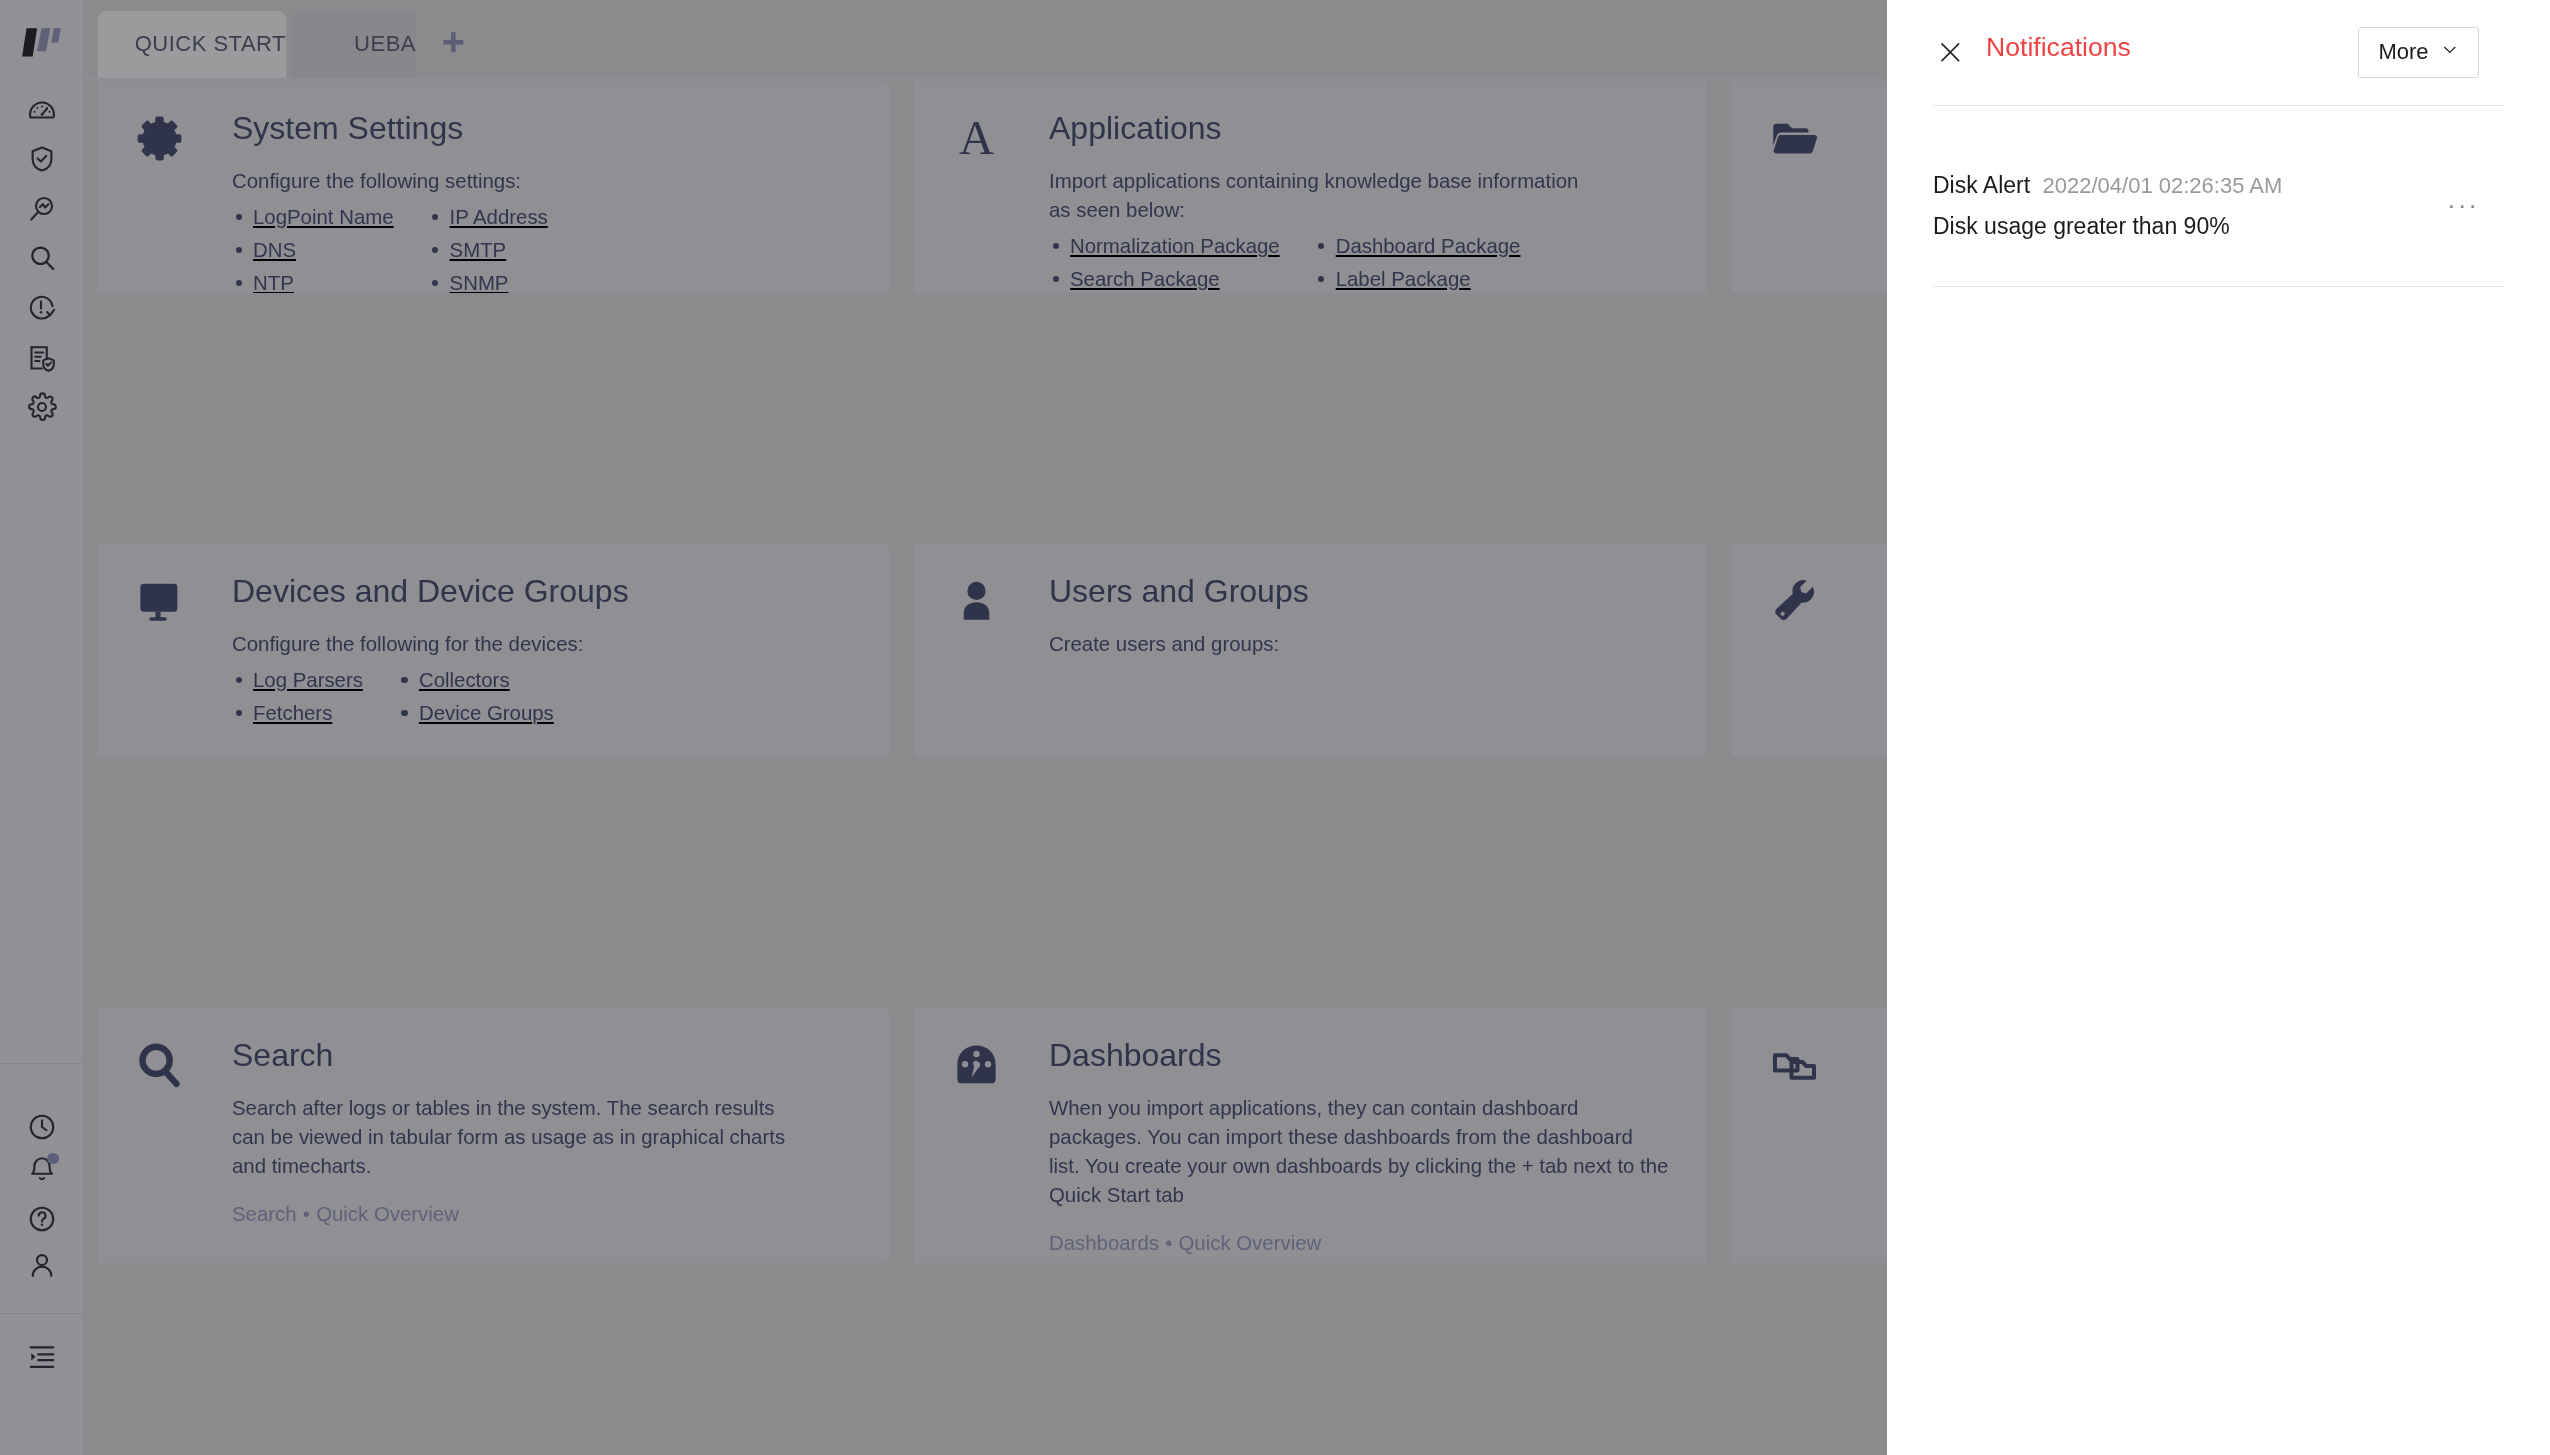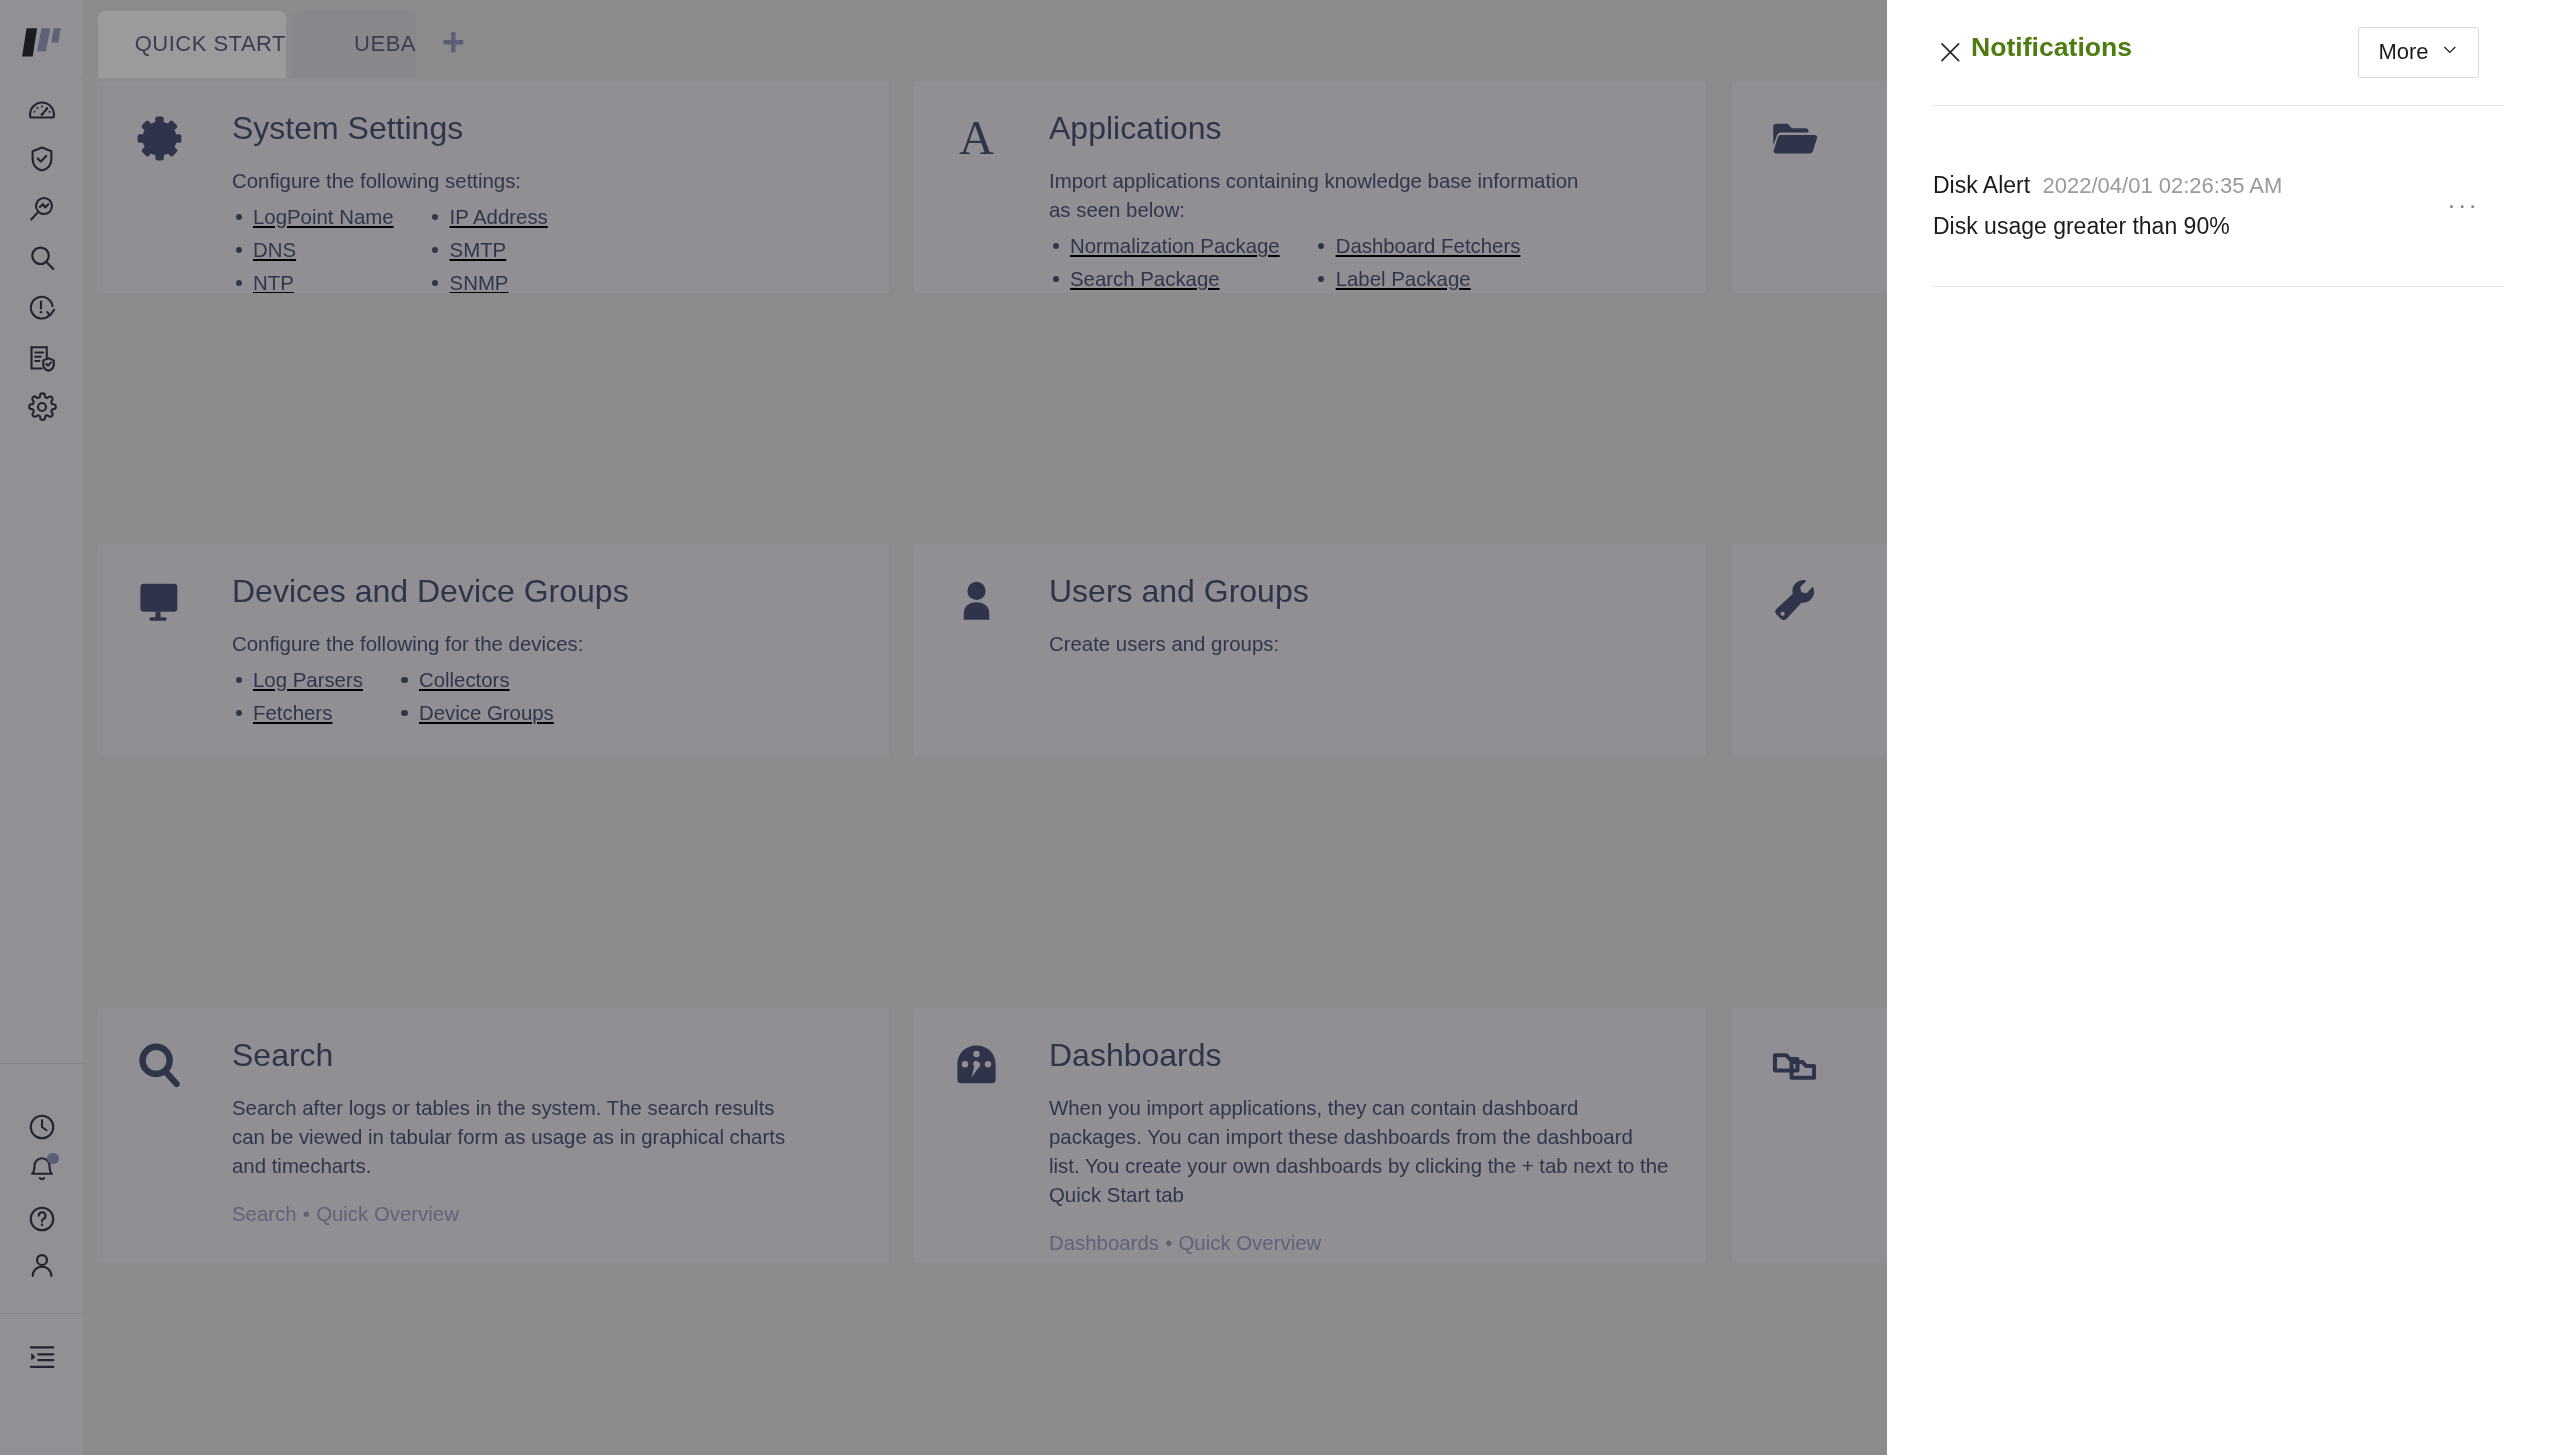--- a/index.html
+++ b/index.html
@@ -130,22 +130,22 @@
     background: #ffffff;
   }
   #panel-head {
     position:absolute; left:0; top:0; width:663px; height: 105px;
   }
   #panel-close {
     position:absolute; left: 50px; top: 39px; width: 26.6px; height: 26.6px;
     color:#2b2b2b;
   }
   #panel-title {
-    position:absolute; left: 84px; top: 32px;
-    font-size: 26.6px; color: #4d7c0f; font-weight:700;
+    position:absolute; left: 99px; top: 32px;
+    font-size: 26.6px; color: #ef4444; font-weight:400;
   }
   #more-btn {
     position:absolute; right: 71px; top: 26.6px;
     min-width: 121px; height: 51px; padding: 0 17.7px;
     border: 0.9px solid #d8d8d8; background:#fff; border-radius:2.7px;
     display:flex; align-items:center; justify-content:center; gap: 12.4px;
     font-size: 22px; color: #1b1b1b; cursor:pointer;
   }
   .panel-divider {
     position:absolute; left: 46px; width: 571px; height:0.9px; background:#e6e6e6;
@@ -348,21 +348,21 @@
       <div class="card-icon">
         <svg width="51" height="51" viewBox="0 0 40 40">
           <text x="20" y="32" font-family="'Liberation Serif', serif" font-size="38" text-anchor="middle" fill="#30344b">A</text>
         </svg>
       </div>
       <div class="card-body">
         <div class="card-title">Applications</div>
         <div class="card-desc" style="max-width:532px">Import applications containing knowledge base information as seen below:</div>
         <div class="bullets">
           <div class="bullet">Normalization Package</div>
-          <div class="bullet">Dashboard Fetchers</div>
+          <div class="bullet">Dashboard Package</div>
           <div class="bullet">Search Package</div>
           <div class="bullet">Label Package</div>
 
         </div>
 
       </div>
     </div>
 
     <div class="card" style="left:1635px; top:0; width:794px; height:214px;">
       <div class="card-icon">

